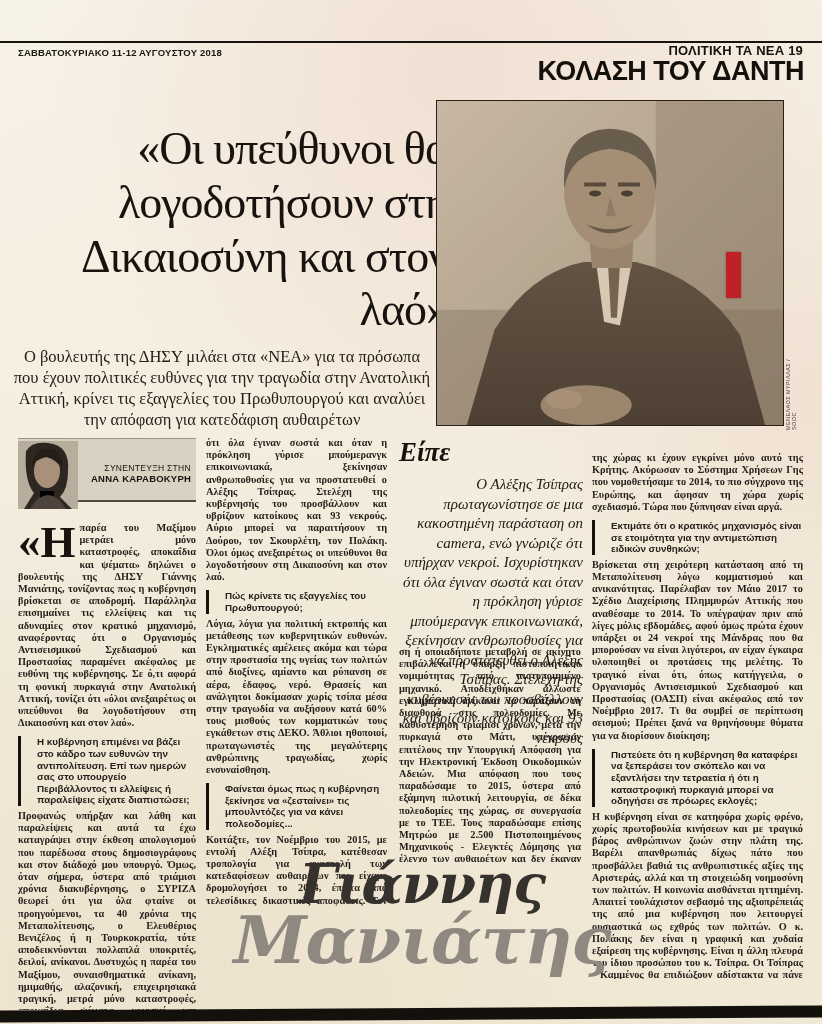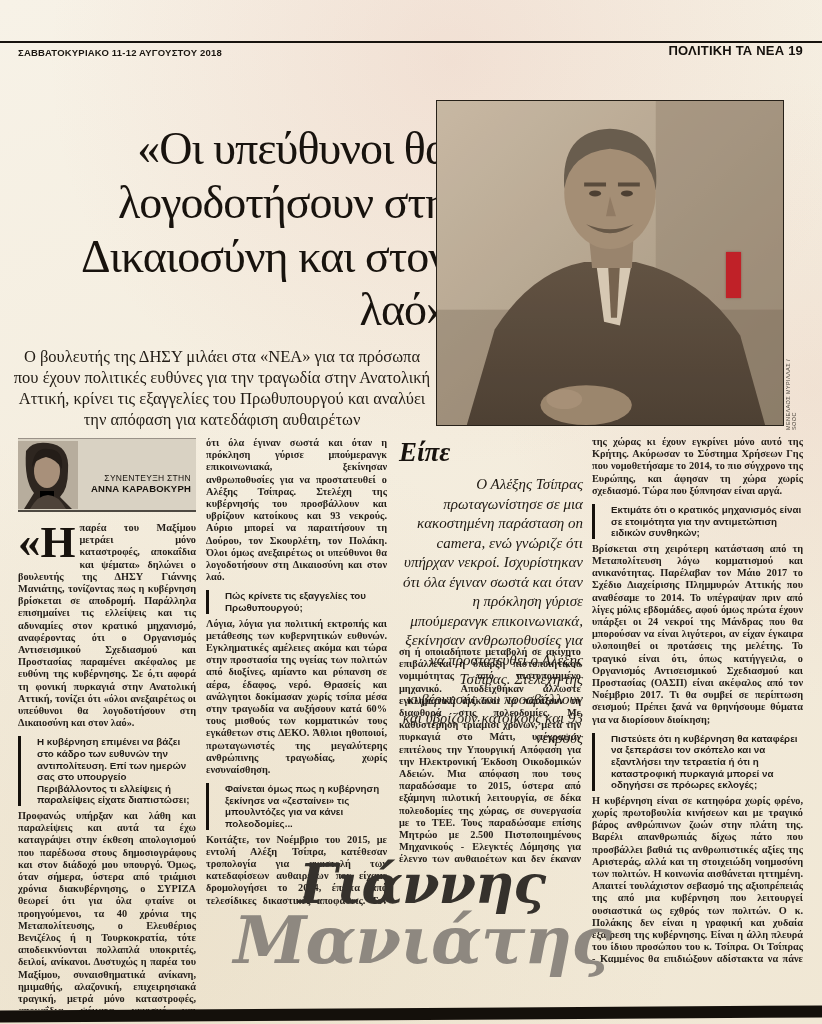--- a/index.html
+++ b/index.html
@@ -24,57 +24,58 @@
     color:#18130e;letter-spacing:-1px;}
   .subheadline{top:347px;left:12px;width:420px;text-align:center;font-size:16.5px;line-height:1.27;color:#221c15;}
   
   .photo-frame{top:100px;left:436px;width:348px;height:326px;border:1px solid #272119;box-sizing:border-box;
     background:#b1a596;}
   .photo-frame svg{display:block;width:100%;height:100%;}
   .photo-credit{top:346px;left:785px;height:84px;writing-mode:vertical-rl;transform:rotate(180deg);
     font-family:"Liberation Sans","DejaVu Sans",sans-serif;font-size:5.5px;letter-spacing:.4px;color:#4c463d;}
   .red-marker{top:252px;left:726px;width:15px;height:46px;background:#c02128;box-shadow:0 0 2px rgba(120,20,20,.5);}
   
-  .byline-box{top:438px;left:18px;width:178px;height:74px;background:#d9d2c3;
+  .byline-box{top:438px;left:18px;width:178px;height:64px;background:#d9d2c3;
     border-top:1px solid #9a9288;border-bottom:2px solid #4e4942;box-sizing:border-box;}
   .byline-photo{position:absolute;left:0;top:2px;width:60px;height:68px;}
   .byline-text{position:absolute;right:5px;bottom:16px;text-align:right;
     font-family:"Liberation Sans","DejaVu Sans",sans-serif;color:#17130e;}
   .byline-text .lbl{font-size:8.5px;letter-spacing:.3px;}
   .byline-text .name{font-size:9.5px;font-weight:bold;letter-spacing:.2px;}
   
   .col{font-size:10.3px;line-height:12.2px;text-align:justify;overflow:hidden;}
   .col p{margin:0 0 1px 0;font-weight:bold;}
   .question{font-family:"Liberation Sans","DejaVu Sans",sans-serif;font-weight:bold;
     font-size:9.8px;line-height:11.6px;border-left:3px solid #15110c;padding-left:16px;
     margin:7px 0 4px 0;text-align:left;}
   .col1{top:522px;left:18px;width:178px;height:488px;}
   .col2{top:437px;left:206px;width:181px;height:470px;}
   .col3{top:646px;left:399px;width:182px;height:216px;}
-  .col4{top:436px;left:592px;width:211px;height:527px;}
+  .col4{top:452px;left:592px;width:211px;height:527px;}
   .dropcap{float:left;font-size:45px;line-height:34px;padding:3px 4px 0 0;color:#18130e;}
   
   .pullquote{top:437px;left:399px;width:184px;}
   .pq-label{font-style:italic;font-weight:bold;font-size:27px;color:#18130e;margin:0 0 7px 0;}
   .pq-text{font-style:italic;font-size:15px;line-height:19.5px;color:#1d1812;text-align:right;}
   
   .big-name{top:856px;left:222px;width:400px;text-align:center;font-style:italic;font-weight:bold;
     font-family:"DejaVu Serif","Liberation Serif",serif;letter-spacing:-1px;}
   .big-name .first{font-size:54px;line-height:56px;color:#35312c;}
   .big-name .last{font-size:66px;line-height:64px;color:#8e8880;margin-top:-4px;}
   .bottom-band{left:-4px;top:1008px;width:832px;height:12px;background:#14100b;transform:rotate(-.35deg);}
 </style>
 </head>
 <body>
 
 <div class="page">
 
   <div class="abs rule-top"></div>
   <div class="abs masthead-date">ΣΑΒΒΑΤΟΚΥΡΙΑΚΟ 11-12 ΑΥΓΟΥΣΤΟΥ 2018</div>
   <div class="abs section-label">ΠΟΛΙΤΙΚΗ ΤΑ ΝΕΑ 19</div>
+  <div class="abs section-title">ΚΟΛΑΣΗ ΤΟΥ ΔΑΝΤΗ</div>
 
   <h1 class="abs headline" style="margin:16px;font-weight:normal;">«Οι υπεύθυνοι θα λογοδοτήσουν στη Δικαιοσύνη και στον λαό»</h1>
   <div class="abs subheadline">Ο βουλευτής της ΔΗΣΥ μιλάει στα «ΝΕΑ» για τα πρόσωπα που έχουν πολιτικές ευθύνες για την τραγωδία στην Ανατολική Αττική, κρίνει τις εξαγγελίες του Πρωθυπουργού και αναλύει την απόφαση για κατεδάφιση αυθαιρέτων</div>
 
   <div class="abs photo-frame">
     <svg viewBox="0 0 348 326" preserveAspectRatio="none">
       <defs>
         <linearGradient id="bg" x1="0" y1="0" x2="1" y2="1">
           <stop offset="0" stop-color="#c8bcab"></stop>
             <stop offset=".5" stop-color="#b3a795"></stop>

